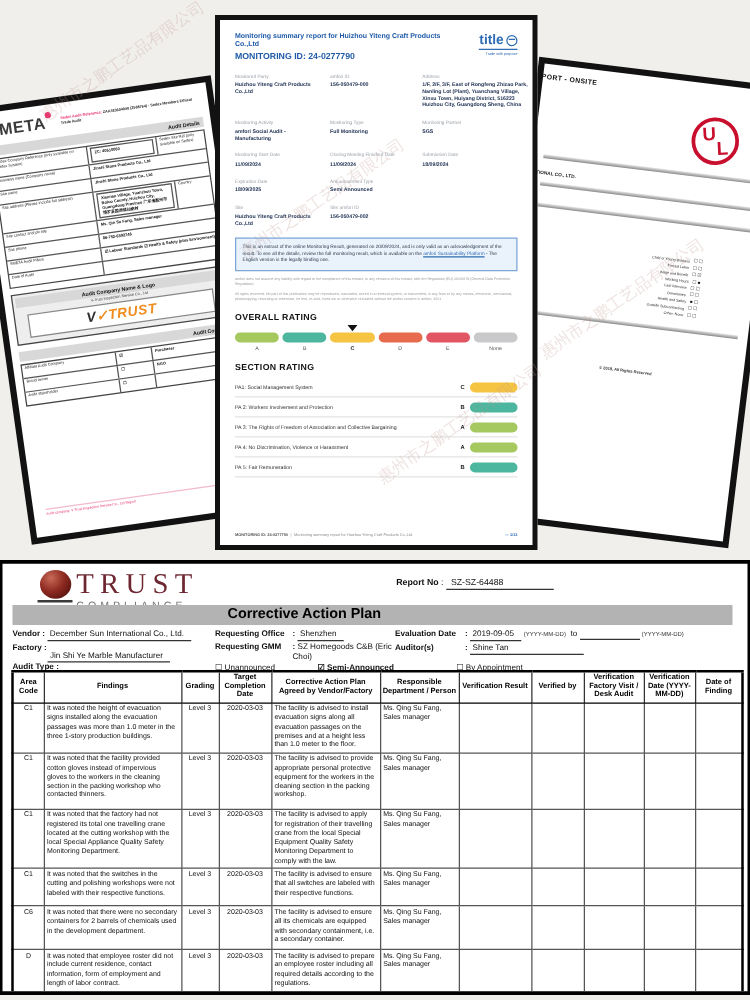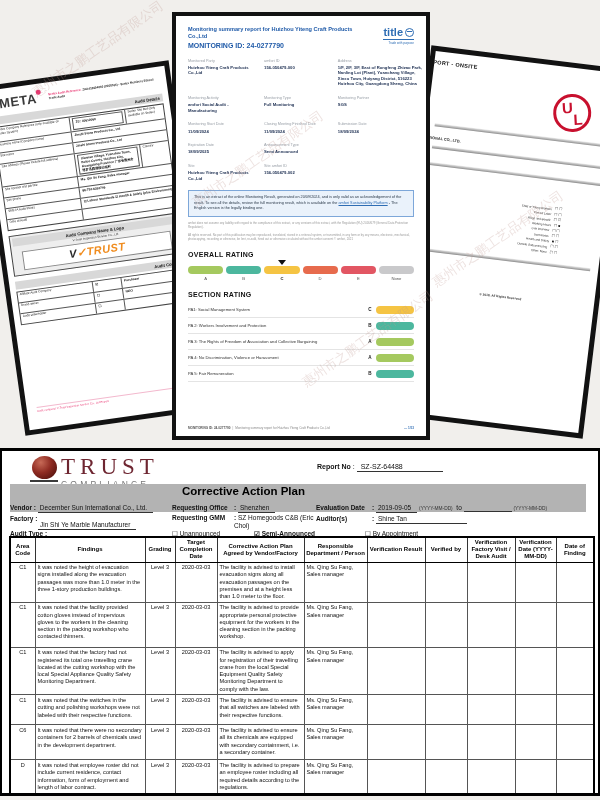--- a/index.html
+++ b/index.html
@@ -82,21 +82,21 @@
   .cap-head{position:relative;height:85px;}
   .mega{position:absolute;left:28px;top:5px;display:flex;align-items:flex-start;gap:3px;}
   .mega-sphere{width:25px;height:23px;border-radius:50%;background:radial-gradient(circle at 35% 28%,#c76a57 0%,#8f2b22 45%,#400a08 100%);}
   .mega-sphere-wrap{display:flex;flex-direction:column;align-items:center;}
   .mega-underline{width:28px;height:2px;background:#3a3a3a;margin-top:1px;}
   .mega-txt .top{font-family:"Liberation Serif",serif;font-size:23px;line-height:0.95;color:#6e2631;letter-spacing:5px;}
   .mega-txt .bot{font-size:8.5px;color:#777;letter-spacing:3.2px;margin-top:1px;}
   .repno{position:absolute;left:315px;top:12px;font-size:7px;color:#111;}
   .repno .l{font-weight:bold;}
   .repno .v{border-bottom:1px solid #333;padding:0 40px 1px 4px;}
-  .cap-titlebar{position:absolute;left:8px;right:12px;top:33px;height:28px;background:#b3b3b3;}
+  .cap-titlebar{position:absolute;left:8px;right:12px;top:33px;height:16px;background:#b3b3b3;}
   .cap-title{font-size:11.5px;font-weight:bold;color:#000;margin-left:172px;line-height:14px;}
   .fld{position:absolute;font-size:6.5px;color:#111;white-space:nowrap;}
   .fld b{font-weight:bold;}
   .und{border-bottom:1px solid #333;padding:0 6px 1px 2px;}
   .fmt{font-size:4.8px;color:#333;}
   .cap-table{border-collapse:collapse;table-layout:fixed;width:584px;margin-left:7px;}
   .cap-table col.c0{width:25px}.cap-table col.c1{width:110px}.cap-table col.c2{width:30px}
   .cap-table col.c3{width:42px}.cap-table col.c4{width:87px}.cap-table col.c5{width:63px}
   .cap-table col.c6{width:58px}.cap-table col.c7{width:42px}.cap-table col.c8{width:48px}
   .cap-table col.c9{width:41px}.cap-table col.c10{width:38px}

